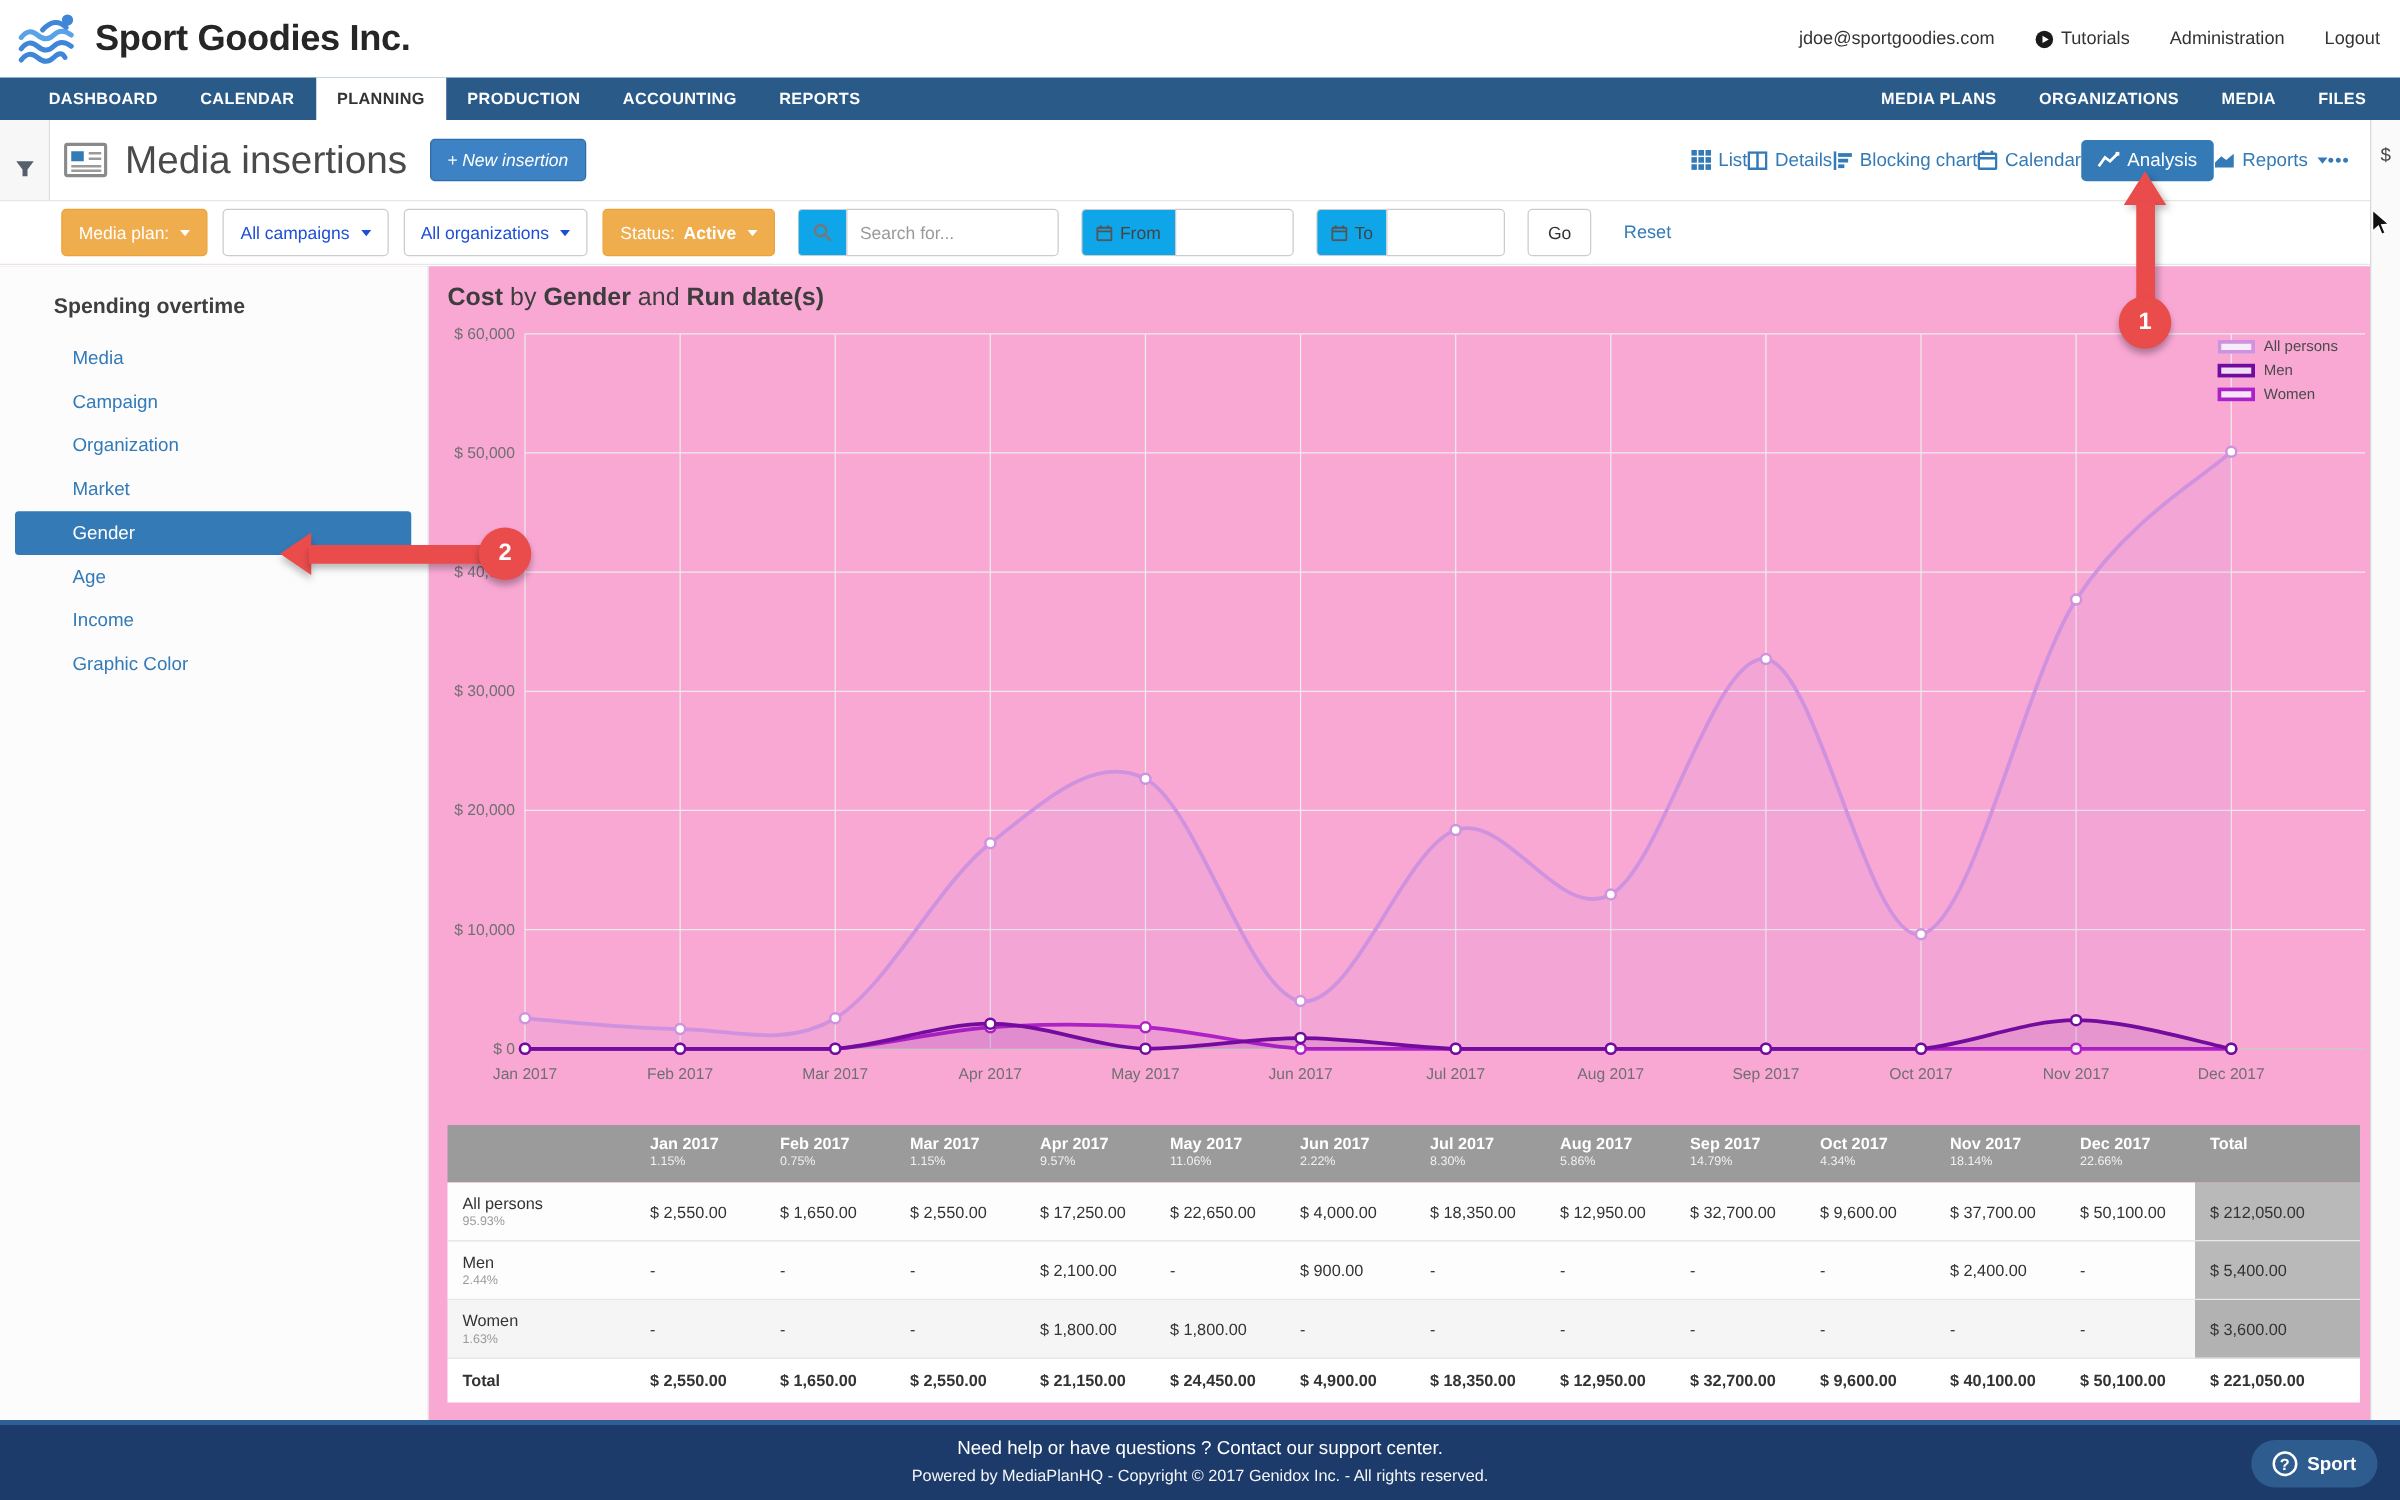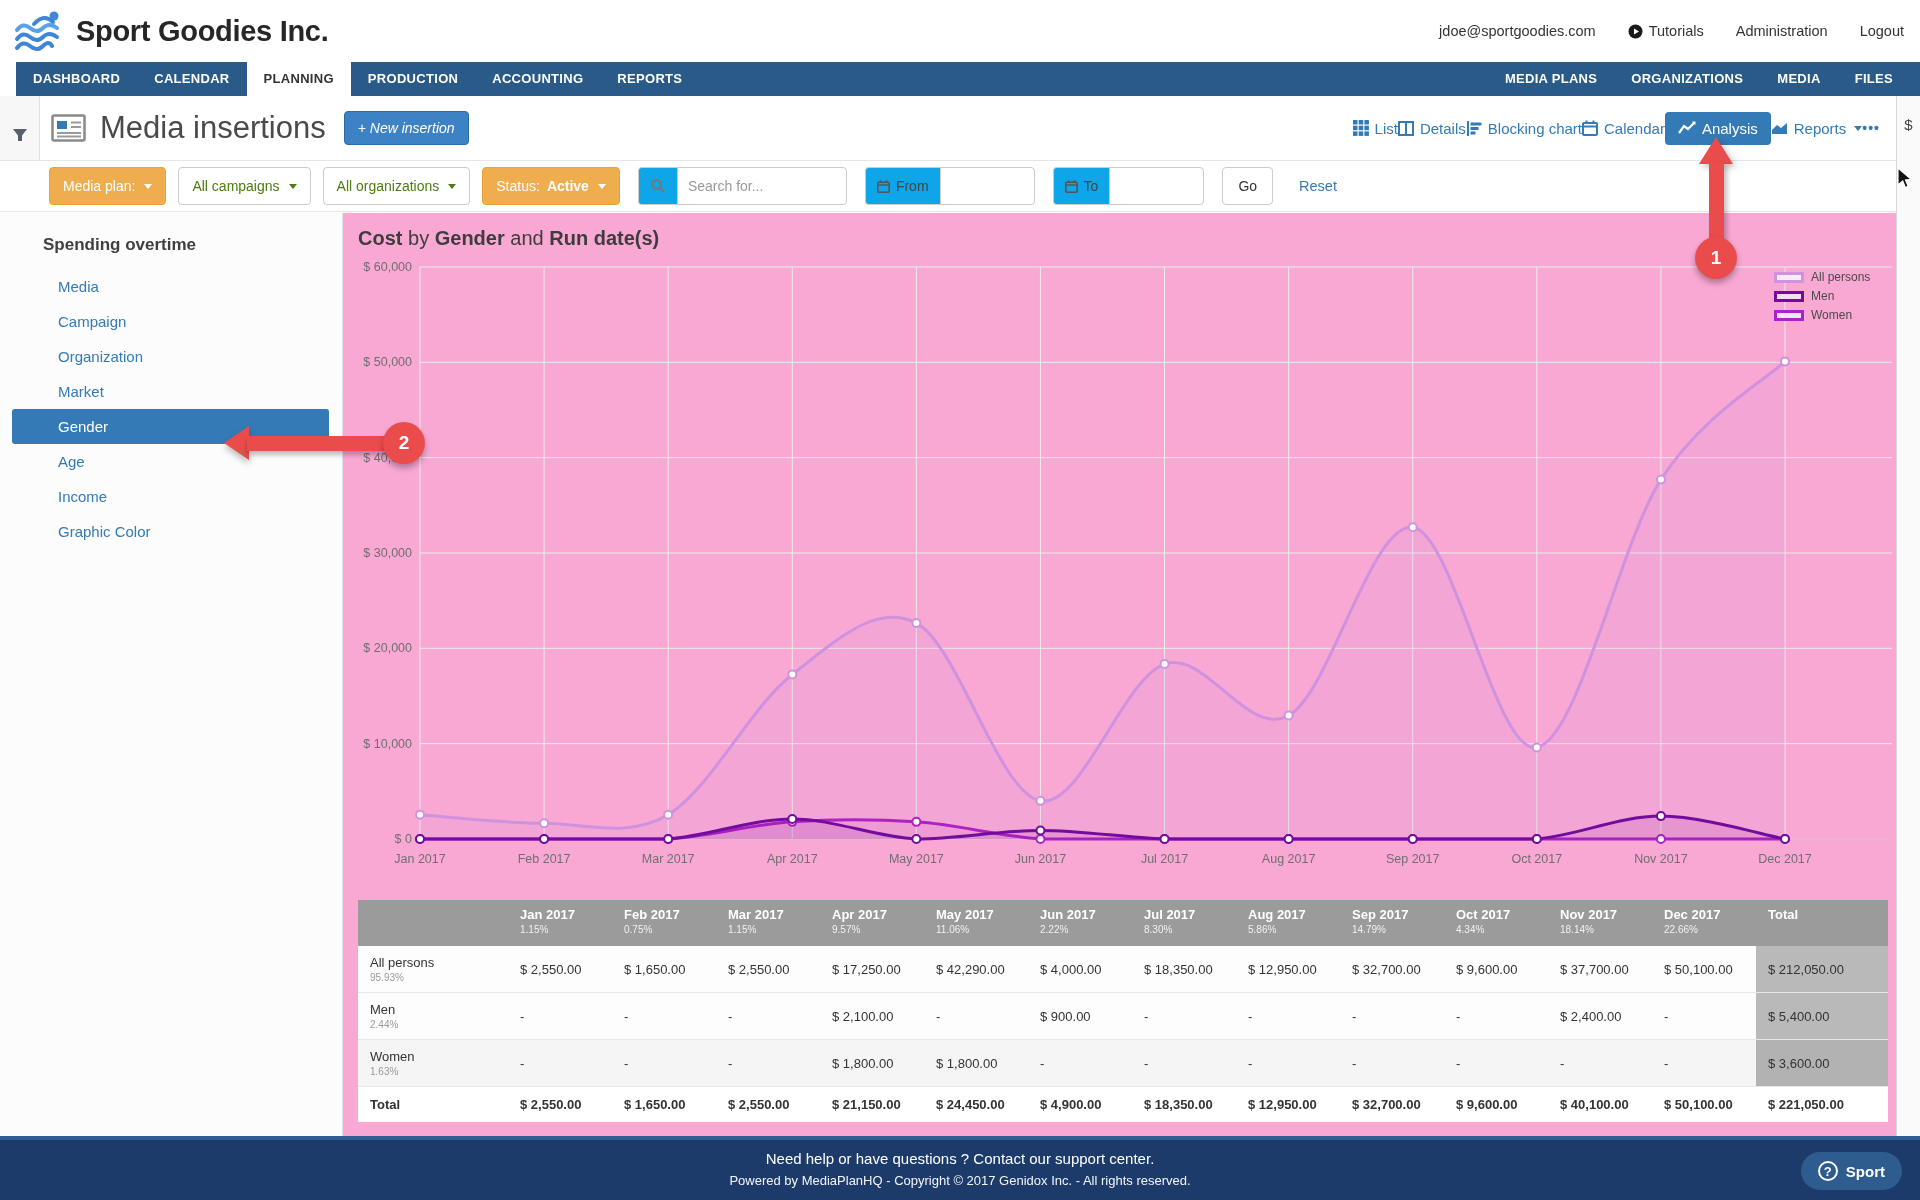--- a/index.html
+++ b/index.html
@@ -9,42 +9,42 @@
   a{text-decoration:none;cursor:pointer;}
 
   
   .topbar{position:absolute;top:0;left:0;right:0;height:62px;background:#fff;display:flex;align-items:center;}
   .brand{display:flex;align-items:center;margin-left:14px;gap:10px;}
   .brand-name{font-size:29px;font-weight:600;color:#262626;letter-spacing:-.3px;}
   .top-links{position:absolute;right:16px;top:0;height:62px;display:flex;align-items:center;gap:32px;font-size:14.5px;color:#333;}
   .top-links a{color:#333;display:flex;align-items:center;gap:6px;}
 
   
-  .mainnav{position:absolute;top:62px;left:16px;right:0;height:48px;background:var(--nav-blue,#2a5a88);display:flex;}
+  .mainnav{position:absolute;top:62px;left:0;right:0;height:48px;background:var(--nav-blue,#2a5a88);display:flex;padding-left:22px;}
   .mainnav .navitem{color:#fff;font-size:13px;font-weight:700;letter-spacing:.3px;line-height:34px;padding:0 17px;}
   .mainnav .navitem.active{background:#fff;color:#333;}
   .nav-right{position:absolute;right:10px;top:0;display:flex;}
 
   
   .pageheader{position:absolute;top:96px;left:0;right:0;height:64px;background:#fff;}
   .filterstrip{position:absolute;left:0;top:0;width:40px;height:64px;background:#f7f7f7;border-right:1px solid #e0e0e0;}
   .filterstrip svg{display:block;margin:32px auto 0;}
   .ph-left{position:absolute;left:50px;top:0;height:64px;display:flex;align-items:center;gap:12px;}
   .page-title{font-size:31px;font-weight:500;color:#4a4a4a;margin:0 6px 0 0;}
   .btn-primary{background:#3d82c4;border:1px solid #2e6da4;color:#fff;font-size:14px;border-radius:4px;padding:8px 13px;font-style:italic;}
   .views{position:absolute;right:40px;top:0;height:64px;display:flex;align-items:center;font-size:15px;text-align:right;}
   .views a{color:var(--accent-blue,#337ab7);display:flex;align-items:center;gap:6px;}
   .views a.activeview{background:var(--accent-blue,#337ab7);color:#fff;border-radius:4px;padding:8px 13px;}
   .caret{display:inline-block;width:0;height:0;border-top:5px solid currentColor;border-left:4.5px solid transparent;border-right:4.5px solid transparent;margin-left:2px;vertical-align:middle;}
   .moredots{font-size:14px;letter-spacing:1px;font-weight:700;}
 
   
   .filterbar{position:absolute;top:160px;left:0;right:0;height:52px;background:#fff;border-top:1px solid #e6e6e6;border-bottom:1px solid #e6e6e6;display:flex;align-items:center;padding-left:49px;gap:12px;font-size:14px;}
   .btn-orange{background:var(--orange,#f0ad4e);border:1px solid #eea236;color:#fff;border-radius:4px;height:38px;padding:0 13px;font-size:14px;display:flex;align-items:center;gap:7px;}
-  .btn-white{background:#fff;border:1px solid #ccc;color:#4d7c0f;border-radius:4px;height:38px;padding:0 13px;font-size:14px;display:flex;align-items:center;gap:7px;}
+  .btn-white{background:#fff;border:1px solid #ccc;color:#1d4ed8;border-radius:4px;height:38px;padding:0 13px;font-size:14px;display:flex;align-items:center;gap:7px;}
   .btn-orange .caret{color:#fff;}
   .inputgroup{display:flex;align-items:stretch;height:38px;margin-left:6px;}
   .ig-addon{background:#0ea5e9;border:1px solid #ccc;border-right:none;display:flex;align-items:center;gap:6px;padding:0 11px;border-radius:4px 0 0 4px;color:#444;}
   .ig-input{border:1px solid #ccc;border-radius:0 4px 4px 0;width:170px;padding:0 10px;font-size:14px;font-family:inherit;color:#333;outline:none;}
   .ig-input.date{width:95px;}
   .ig-input::placeholder{color:#9a9a9a;}
   .btn-go{background:#fff;border:1px solid #ccc;border-radius:4px;height:38px;padding:0 15px;font-size:14px;color:#333;margin-left:6px;}
   .reset-link{color:var(--accent-blue,#337ab7);font-size:14.5px;margin-left:14px;}
 
   
@@ -464,21 +464,21 @@
       <tbody>
           <tr>
             <td class="lblcol">
               <div class="rname">All persons</div>
               <div class="rpct">95.93%</div>
             </td>
             <td class="mcell">$ 2,550.00</td>
             <td class="mcell">$ 1,650.00</td>
             <td class="mcell">$ 2,550.00</td>
             <td class="mcell">$ 17,250.00</td>
-            <td class="mcell">$ 42,290.00</td>
+            <td class="mcell">$ 22,650.00</td>
             <td class="mcell">$ 4,000.00</td>
             <td class="mcell">$ 18,350.00</td>
             <td class="mcell">$ 12,950.00</td>
             <td class="mcell">$ 32,700.00</td>
             <td class="mcell">$ 9,600.00</td>
             <td class="mcell">$ 37,700.00</td>
             <td class="mcell">$ 50,100.00</td>
             <td class="tcell">$ 212,050.00</td>
           </tr>
           <tr>

